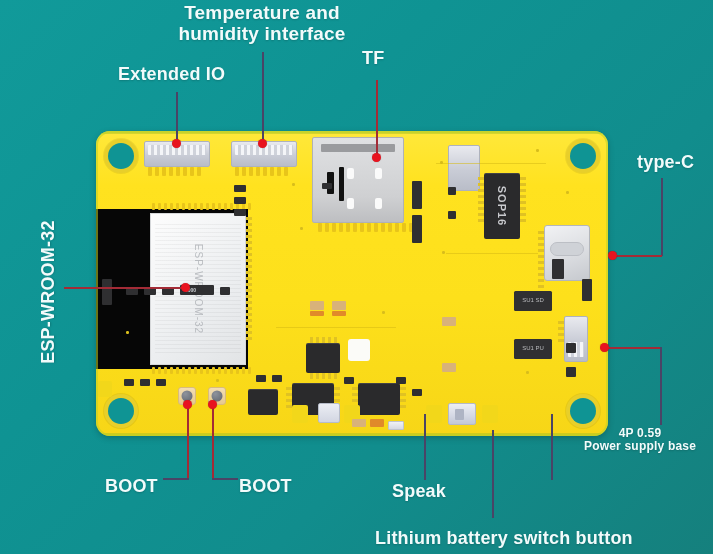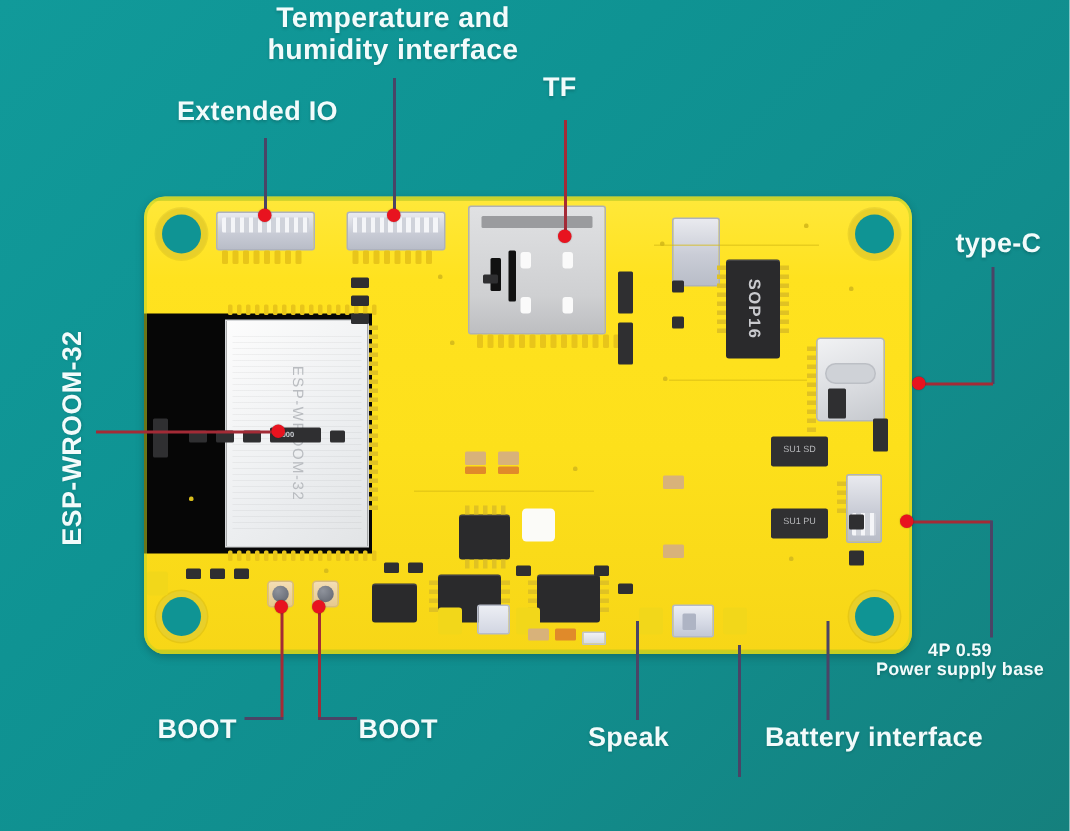--- a/index.html
+++ b/index.html
@@ -529,19 +529,19 @@
   <div class="lbl" style="left:637px; top:152px; font-size:18px;">type-C</div>
 
   <div class="lbl" style="left:-37px; top:282px; width:170px; font-size:18px; transform:rotate(-90deg); transform-origin:center; text-align:center;">ESP-WROOM-32</div>
 
   <div class="lbl" style="left:105px; top:476px; font-size:18px;">BOOT</div>
 
   <div class="lbl" style="left:239px; top:476px; font-size:18px;text-align:right;">BOOT</div>
 
   <div class="lbl" style="left:392px; top:481px; font-size:18px;">Speak</div>
 
-  <div class="lbl" style="left:510px; top:481px; font-size:18px;">Battery interface</div>
-
+
+  <div class="lbl" style="left:375px; top:528px; font-size:18px;">Lithium battery switch button</div>
 
   <div class="lbl c sm" style="left:572px; top:427px; width:136px; font-size:12px;">4P 0.59
 Power supply base</div>
 
 </div>
 
 </body></html>

